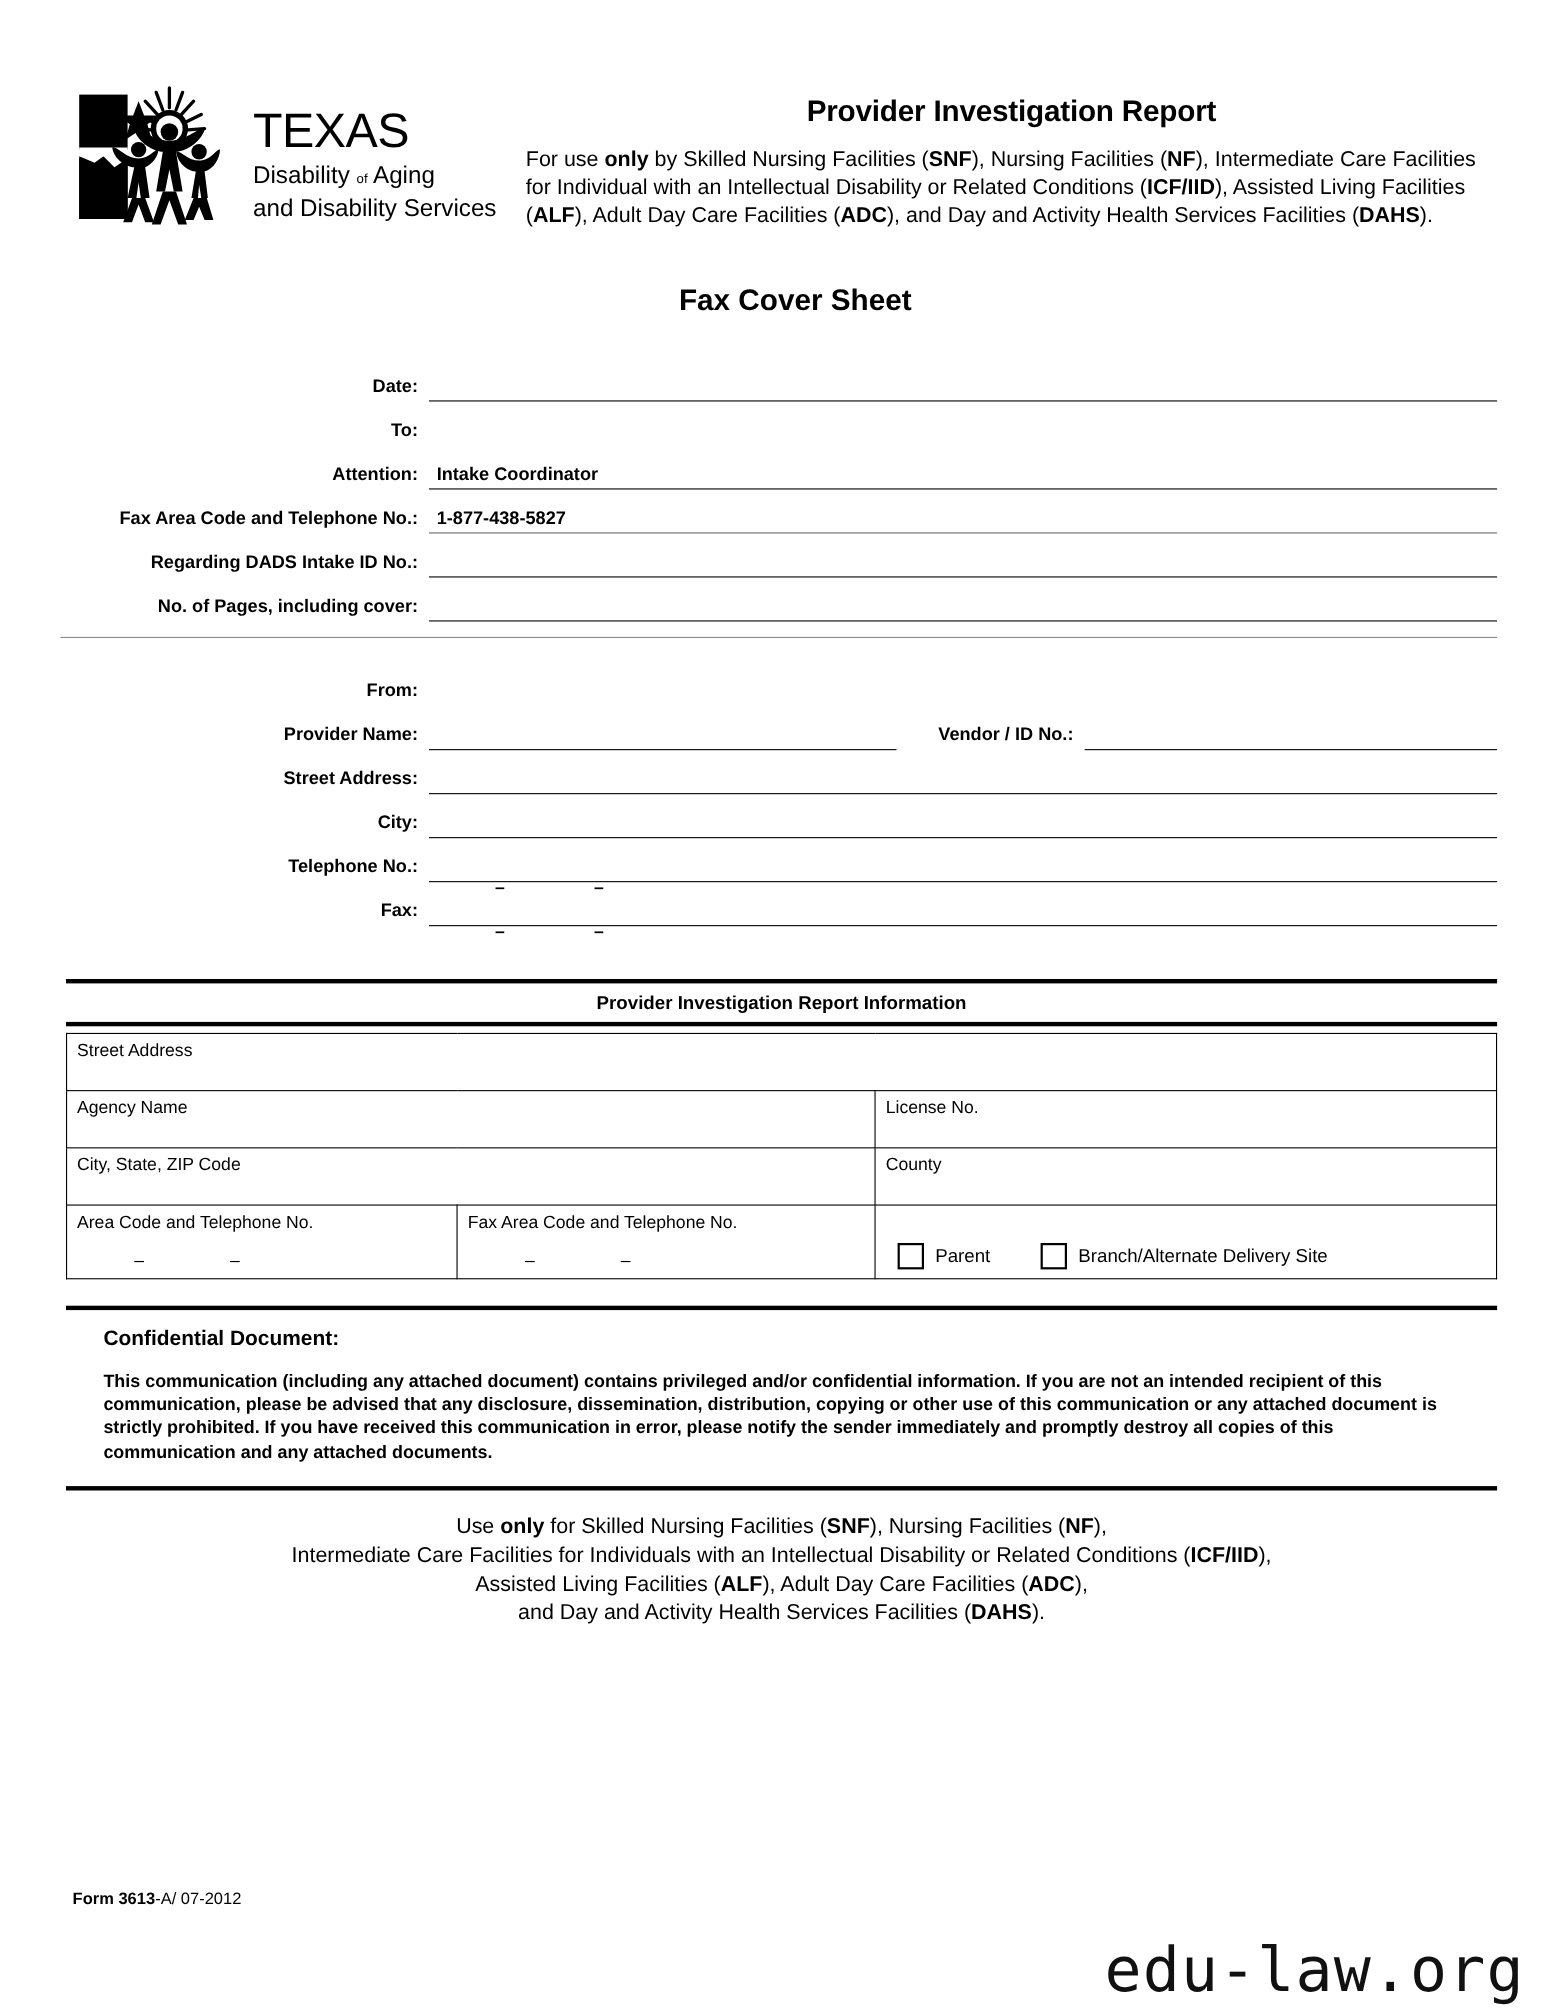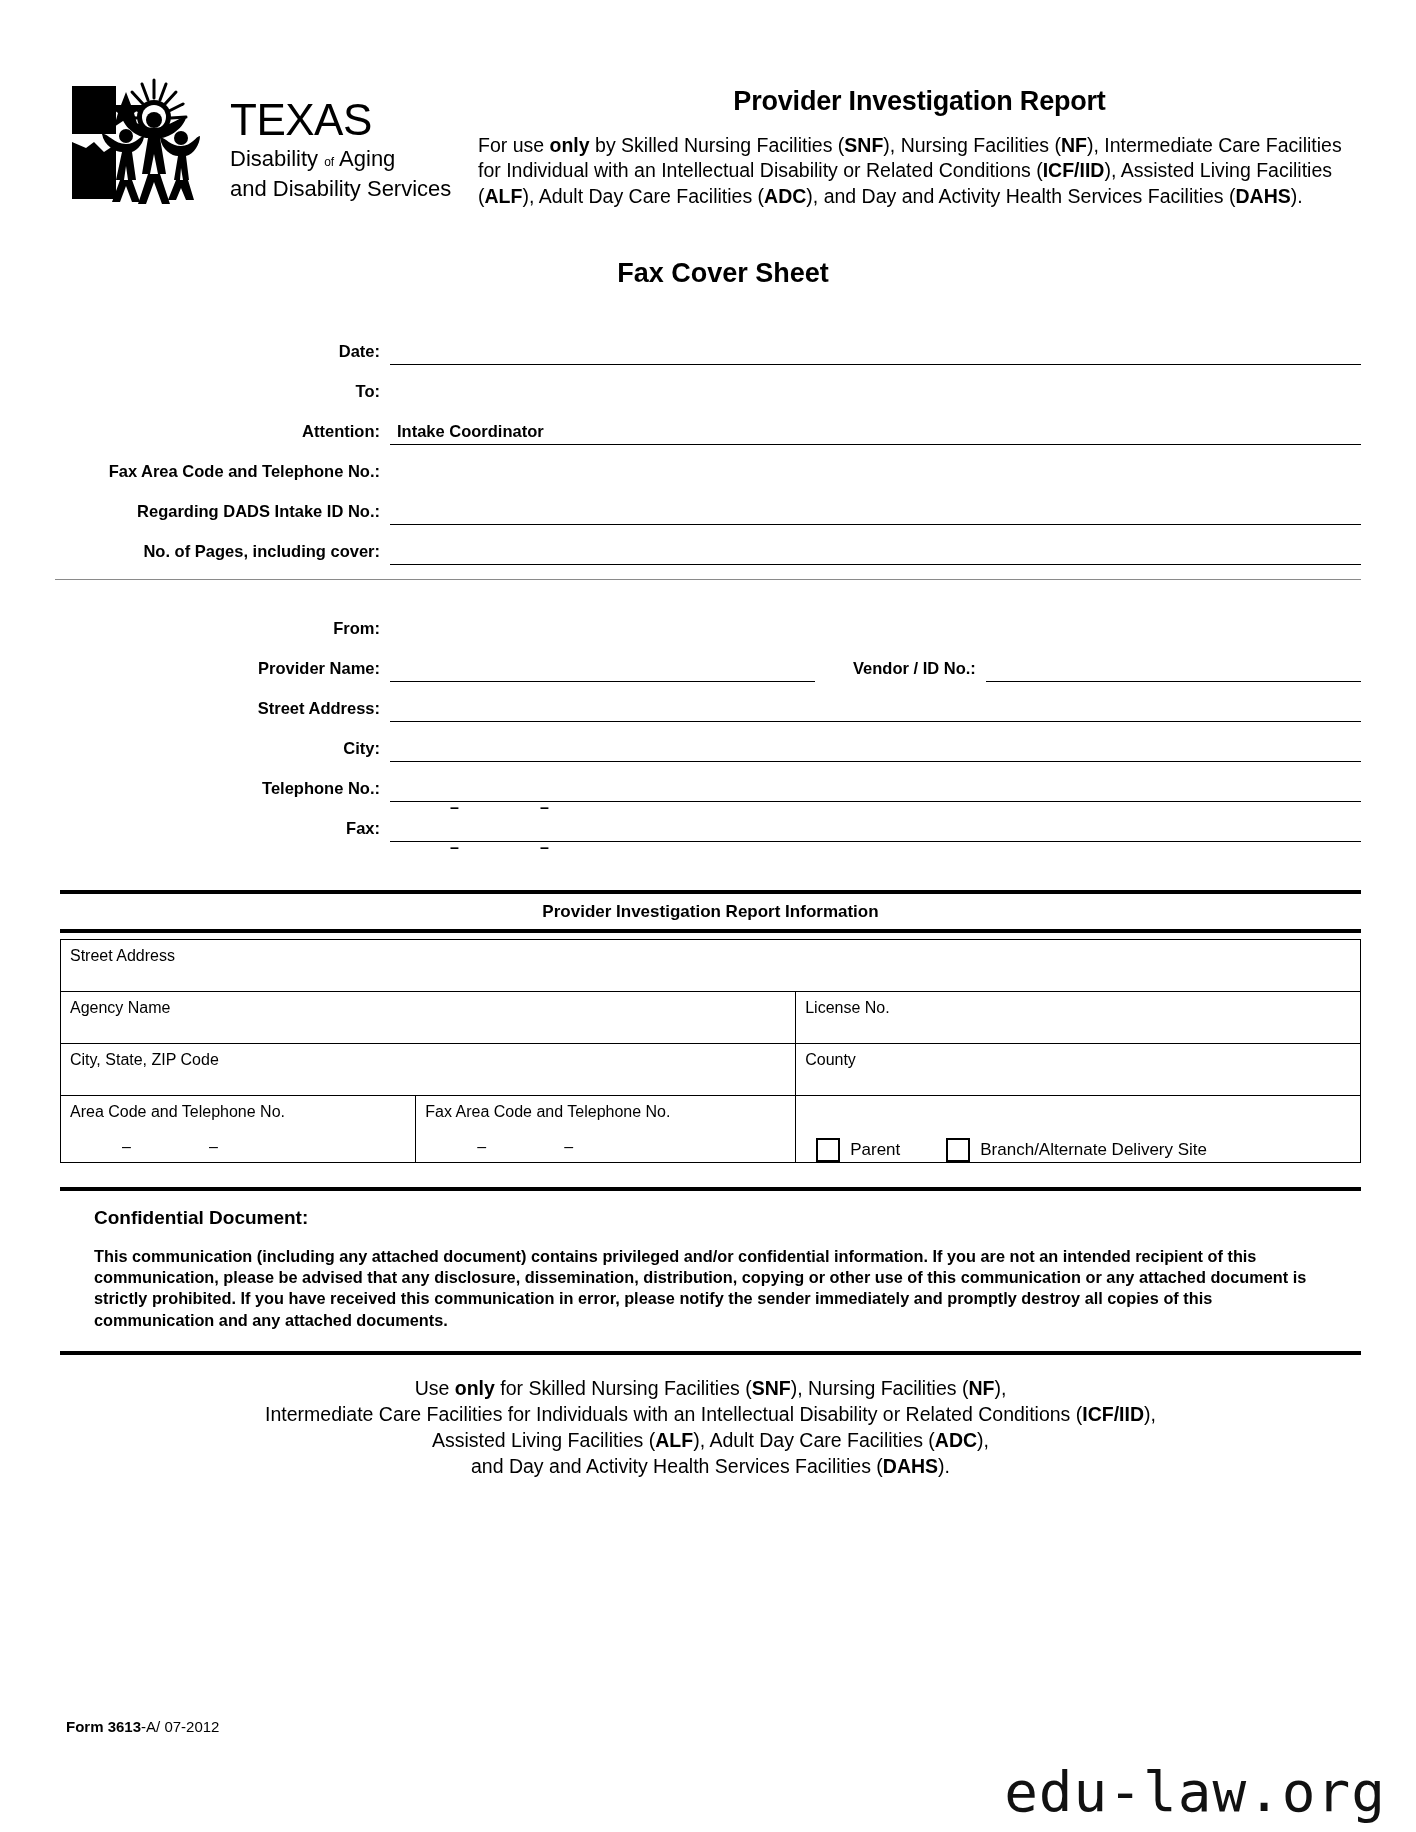--- a/index.html
+++ b/index.html
@@ -190,21 +190,21 @@
   .phone-dashes {
     margin-top: 17px;
     font-size: 16px;
     position: relative;
     height: 18px;
   }
   .phone-dashes .d1 { position: absolute; left: 52px; }
   .phone-dashes .d2 { position: absolute; left: 139px; }
   .checks {
     display: flex;
-    align-items: flex-end;
+    align-items: center;
     height: 100%;
     padding-top: 26px;
     padding-left: 20px;
     box-sizing: border-box;
   }
   .checkitem {
     display: flex;
     align-items: center;
     margin-right: 46px;
   }
@@ -344,20 +344,23 @@
 
     <div class="frow">
       <div class="flabel">Attention:</div>
       <div class="fline">
         <span class="fval">Intake Coordinator</span>
       </div>
     </div>
 
     <div class="frow">
       <div class="flabel">Fax Area Code and Telephone No.:</div>
+      <div class="fline gray">
+        <span class="fval">1-877-438-5827</span>
+      </div>
     </div>
 
     <div class="frow">
       <div class="flabel">Regarding DADS Intake ID No.:</div>
       <div class="fline">
         <span class="fval"></span>
       </div>
     </div>
 
     <div class="frow">

